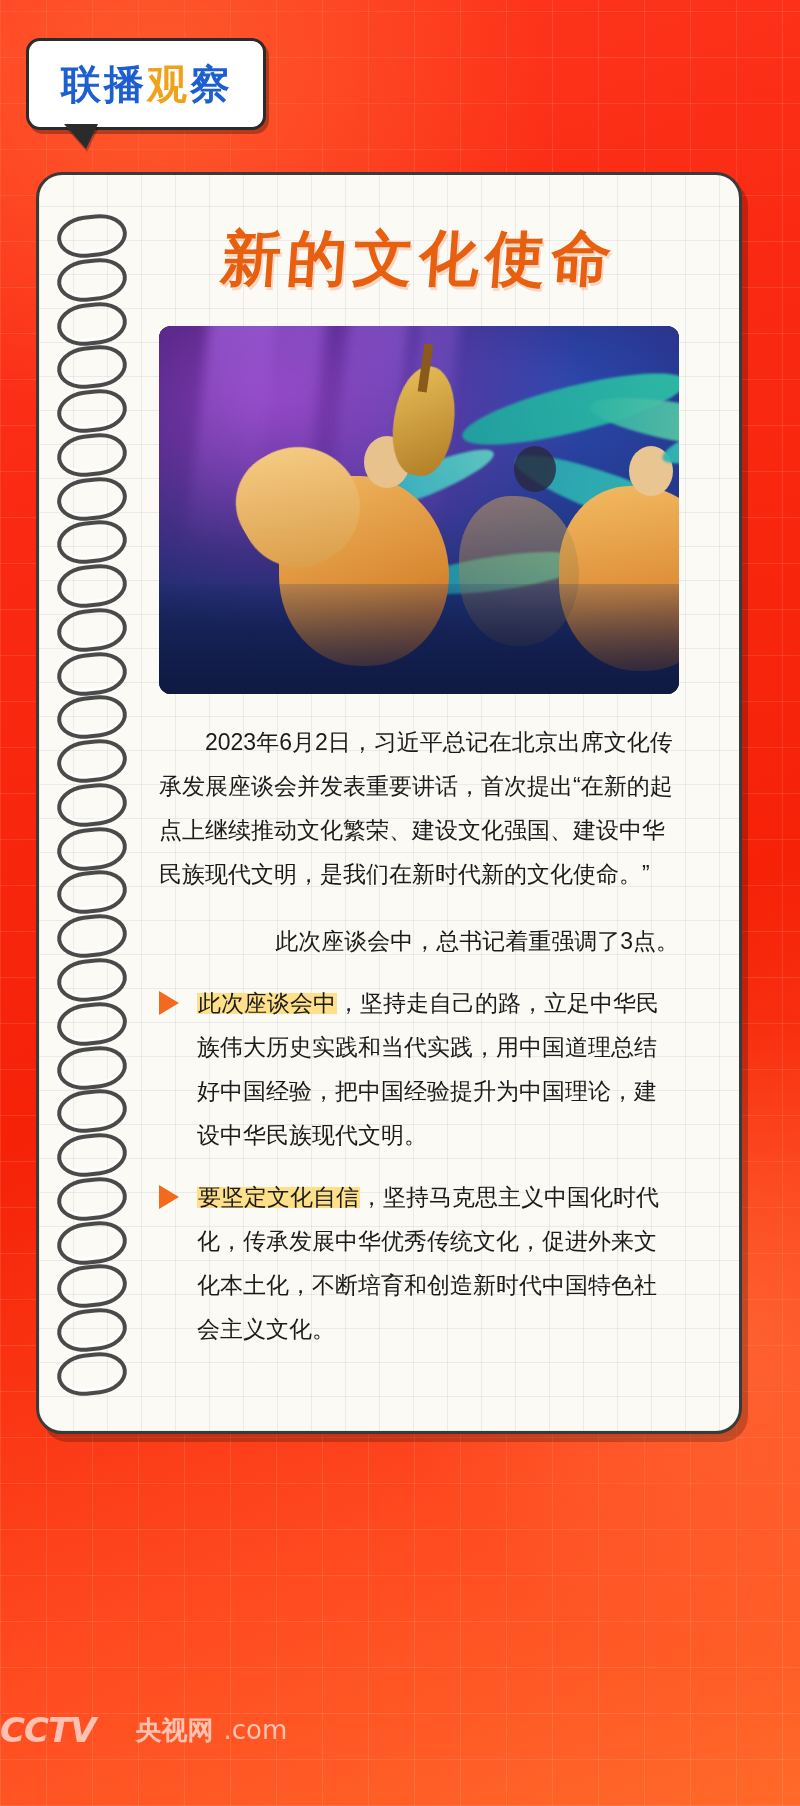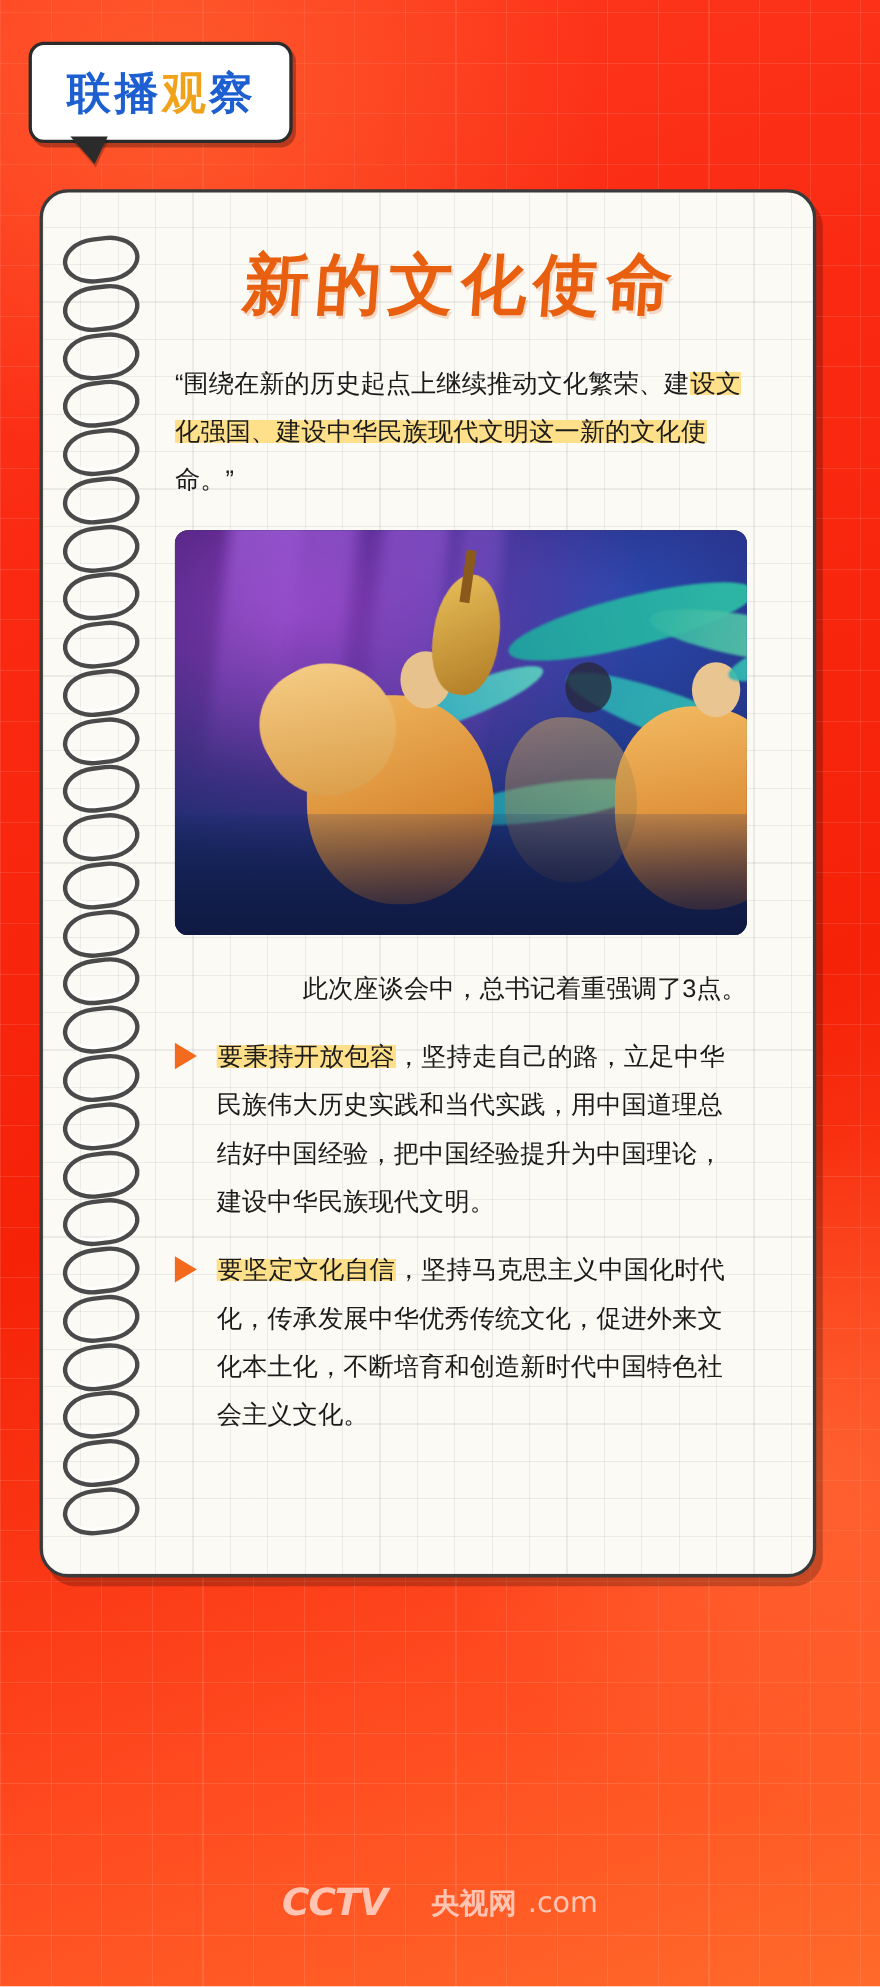--- a/index.html
+++ b/index.html
@@ -245,21 +245,20 @@
     padding: 0 1px;
   }
 
   
   .footer {
     position: absolute;
     left: 0; right: 0;
     bottom: 56px;
     display: flex;
     align-items: center;
-    justify-content: center;
     gap: 10px;
     opacity: 0.75;
   }
   .footer .cctv {
     font-family: "DejaVu Sans", sans-serif;
     font-weight: bold;
     font-style: italic;
     font-size: 34px;
     color: #ffe9e2;
     letter-spacing: -1px;
@@ -325,23 +324,20 @@
       <div class="ring"></div>
       <div class="ring"></div>
       <div class="ring"></div>
       <div class="ring"></div>
     </div>
 
     <div class="card-inner">
 
       <h1 class="title">新的文化使命</h1>
 
-      <p class="quote">
-        <span>“围绕在新的历史起点上继续推动文化繁荣、建</span><span class="hl">设文化强国、建设中华民族现代文明这一新的文化使</span><span>命。”</span>
-      </p>
 
       <div class="photo">
         <div class="stagebg"></div>
         <div class="beam" style="left:40px;"></div>
         <div class="beam" style="left:110px; width:46px; opacity:.8;"></div>
         <div class="beam" style="left:180px; width:60px; opacity:.7;"></div>
         <div class="beam" style="left:250px; width:40px; opacity:.5;"></div>
 
         <div class="ribbon" style="left:300px; top:60px; width:230px; height:46px; background:linear-gradient(90deg,#1fa7a0,#2fc2a6); transform:rotate(-14deg);"></div>
         <div class="ribbon" style="left:430px; top:78px; width:190px; height:38px; background:linear-gradient(90deg,#2fb4a4,#7fd6a8); transform:rotate(10deg);"></div>
@@ -360,26 +356,27 @@
         <div class="dancer" style="left:470px; top:120px; width:44px; height:50px; background:#e9c591; border-radius:50%;"></div>
         <div class="ribbon" style="left:500px; top:95px; width:140px; height:32px; background:linear-gradient(90deg,#2bb7b0,#8fe0c4); transform:rotate(-18deg);"></div>
 
         <div class="dancer" style="left:300px; top:170px; width:120px; height:150px; background:linear-gradient(180deg,rgba(200,160,90,0.55),rgba(120,90,50,0.35));"></div>
         <div class="dancer" style="left:355px; top:120px; width:42px; height:46px; background:rgba(40,40,60,0.8); border-radius:50%;"></div>
 
         <div class="floor"></div>
 
       </div>
 
+      <p class="para">2023年6月2日，习近平总记在北京出席文化传承发展座谈会并发表重要讲话，首次提出“在新的起点上继续推动文化繁荣、建设文化强国、建设中华民族现代文明，是我们在新时代新的文化使命。”</p>
 
       <p class="para tight">此次座谈会中，总书记着重强调了3点。</p>
 
       <div class="point">
         <span class="marker"></span>
-        <span class="hl">要秉持开放包容</span><span>，坚持走自己的路，立足中华民族伟大历史实践和当代实践，用中国道理总结好中国经验，把中国经验提升为中国理论，建设中华民族现代文明。</span>
+        <span class="hl">此次座谈会中</span><span>，坚持走自己的路，立足中华民族伟大历史实践和当代实践，用中国道理总结好中国经验，把中国经验提升为中国理论，建设中华民族现代文明。</span>
       </div>
 
       <div class="point">
         <span class="marker"></span>
         <span class="hl">要坚定文化自信</span><span>，坚持马克思主义中国化时代化，传承发展中华优秀传统文化，促进外来文化本土化，不断培育和创造新时代中国特色社会主义文化。</span>
       </div>
 
     </div>
   </div>
 

